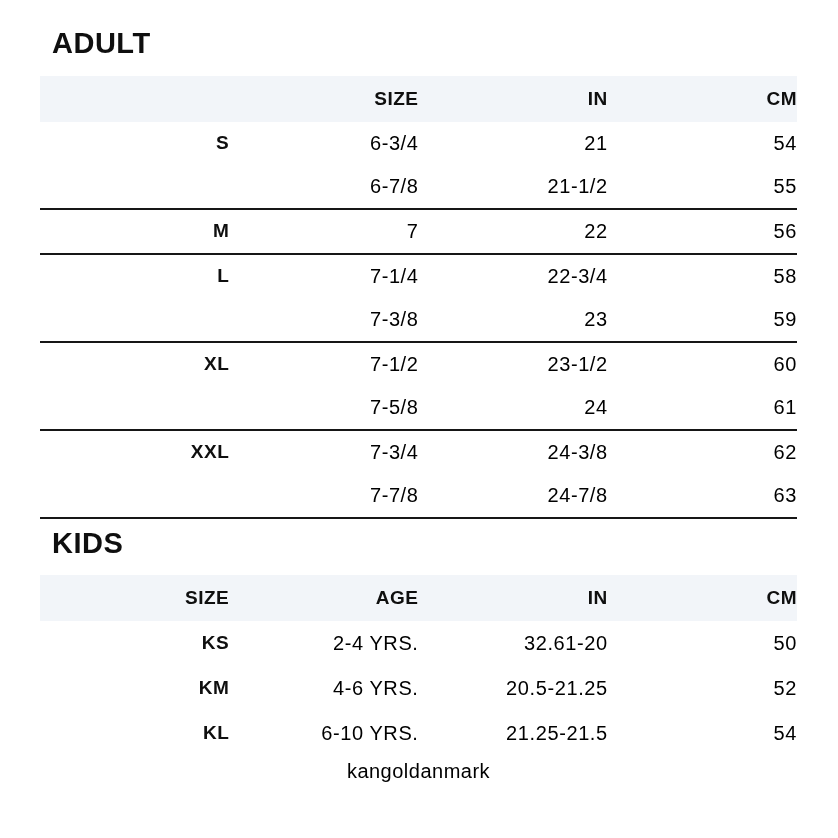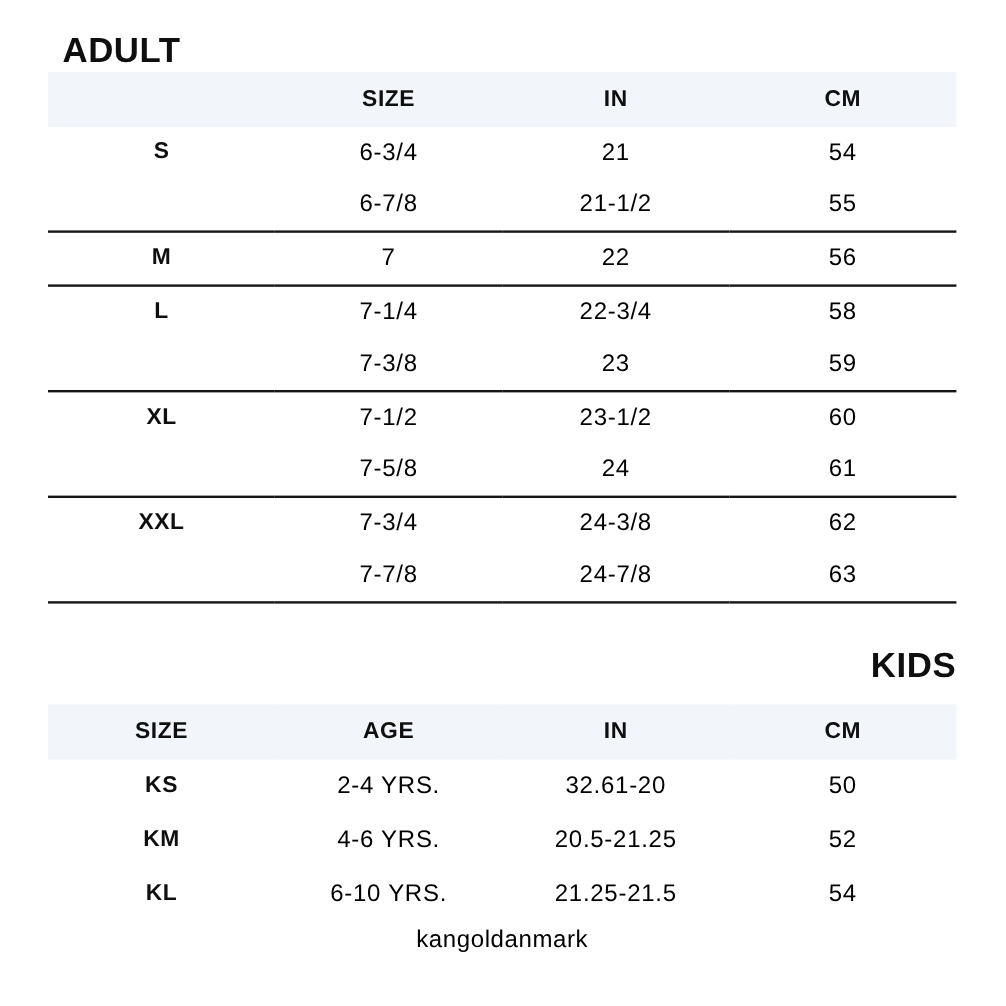--- a/index.html
+++ b/index.html
@@ -19,32 +19,32 @@
     color: #0f0f0f;
   }
   .section-title {
     font-size: 29px;
     font-weight: 800;
     letter-spacing: 0.5px;
     color: #0f0f0f;
     margin: 0 0 0 12px;
     line-height: 1.1;
   }
-  .adult-title { }
-  .kids-title  { margin-top: 37px; margin-bottom: 15px; text-align: right; }
+  .adult-title { margin-bottom: 16px; }
+  .kids-title  { margin-top: 9px; margin-bottom: 15px; }
 
   table.size-table {
     width: 757px;
     border-collapse: collapse;
     table-layout: fixed;
   }
   table.size-table th,
   table.size-table td {
     width: 25%;
-    text-align: center;
+    text-align: right;
     vertical-align: middle;
     padding: 0;
   }
   table.size-table thead th {
     background: #f2f5f9;
     height: 46px;
     font-size: 19px;
     font-weight: 800;
     letter-spacing: 0.5px;
     color: #0f0f0f;

